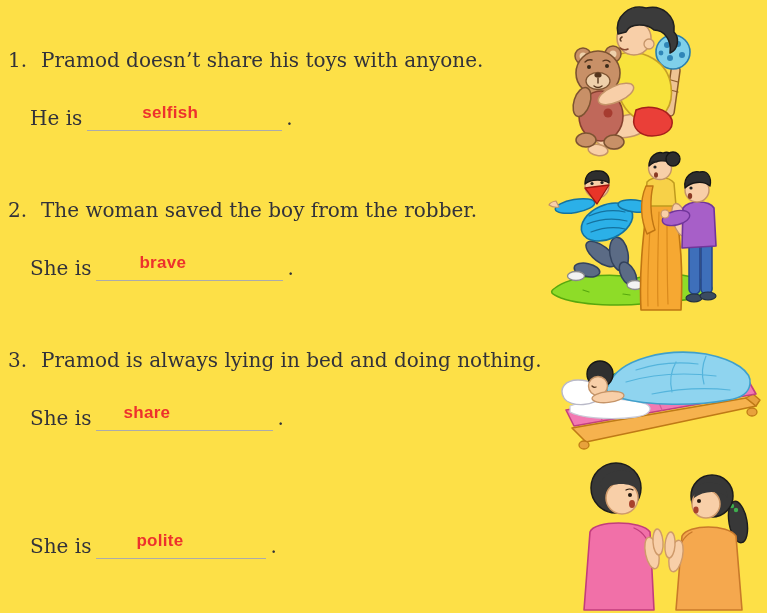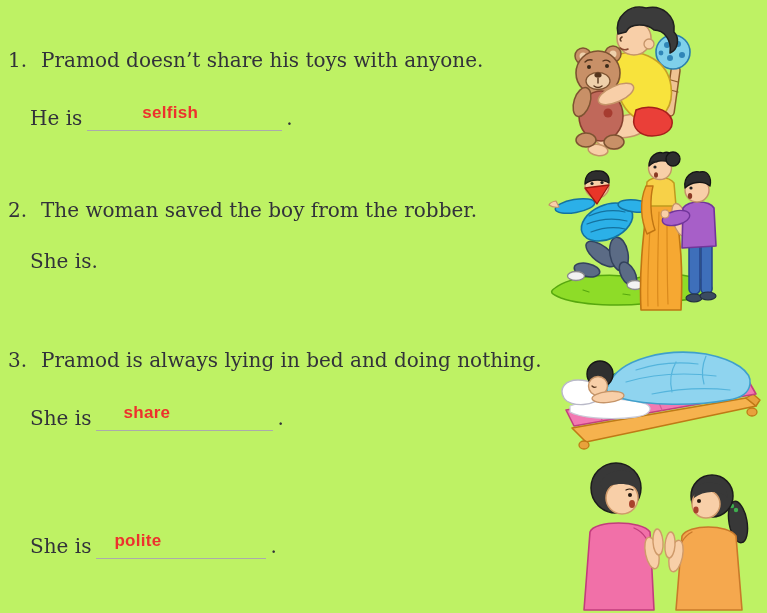--- a/index.html
+++ b/index.html
@@ -1,18 +1,18 @@
 <!DOCTYPE html>
 <html style="--text-color: #32323a; --answer-color: #ed312d; --underline-color: #ababab;"><head>
 <meta charset="utf-8">
 <style>
   * { margin:0; padding:0; box-sizing:border-box; }
   html,body { background:#ffffff; }
   .page {
-    position:relative; width:767px; height:613px; background:#bef264; overflow:hidden;
+    position:relative; width:767px; height:613px; background:#fde047; overflow:hidden;
     font-family:"DejaVu Serif","Liberation Serif",serif;
     color:var(--text-color,#32323a);
   }
   .question { position:absolute; left:8px; }
   #q1{ top:46px; } #q2{ top:196px; } #q3{ top:346px; } #q4{ top:502px; }
   .sentence { font-size:20px; line-height:28px; white-space:nowrap; }
   .num { display:inline-block; width:33px; }
   .answer { margin-top:25px; margin-left:22px; font-size:20px; height:38px; white-space:nowrap; }
   .blank {
     display:inline-block; position:relative; height:32px;
@@ -21,21 +21,21 @@
   }
   .word {
     position:absolute; bottom:7px; white-space:nowrap;
     font-family:"Liberation Sans","DejaVu Sans",sans-serif;
     font-weight:bold; font-size:17px; letter-spacing:0.3px;
     color:var(--answer-color,#ed312d);
   }
   #q1 .blank{ width:195px;text-align:right; } #q1 .word{ left:55px; }
   #q2 .blank{ width:187px; } #q2 .word{ left:43px; }
   #q3 .blank{ width:177px; } #q3 .word{ left:27px; }
-  #q4 .blank{ width:170px; } #q4 .word{ left:18px; }
+  #q4 .blank{ width:170px; } #q4 .word{ left:40px; }
   .illus { position:absolute; }
   #ill1{ left:556px; top:0;     width:150px; height:160px; }
   #ill2{ left:543px; top:146px; width:182px; height:172px; }
   #ill3{ left:556px; top:338px; width:211px; height:126px; }
   #ill4{ left:564px; top:458px; width:202px; height:155px; }
 </style>
 </head>
 <body>
 
 <div class="page">
@@ -47,21 +47,21 @@
     <div class="answer">
       <span class="pronoun">He is</span><span class="blank"><span class="word">selfish</span></span><span class="period">.</span>
     </div>
   </section>
 
   <section class="question" id="q2">
     <div class="sentence">
       <span class="num">2.</span><span>The woman saved the boy from the robber.</span>
     </div>
     <div class="answer">
-      <span class="pronoun">She is</span><span class="period">.</span>
+      <span class="pronoun">She is</span><span class="blank"><span class="word">brave</span></span><span class="period">.</span>
     </div>
   </section>
 
   <section class="question" id="q3">
     <div class="sentence">
       <span class="num">3.</span><span>Pramod is always lying in bed and doing nothing.</span>
     </div>
     <div class="answer">
       <span class="pronoun">She is</span><span class="blank"><span class="word">share</span></span><span class="period">.</span>
     </div>

